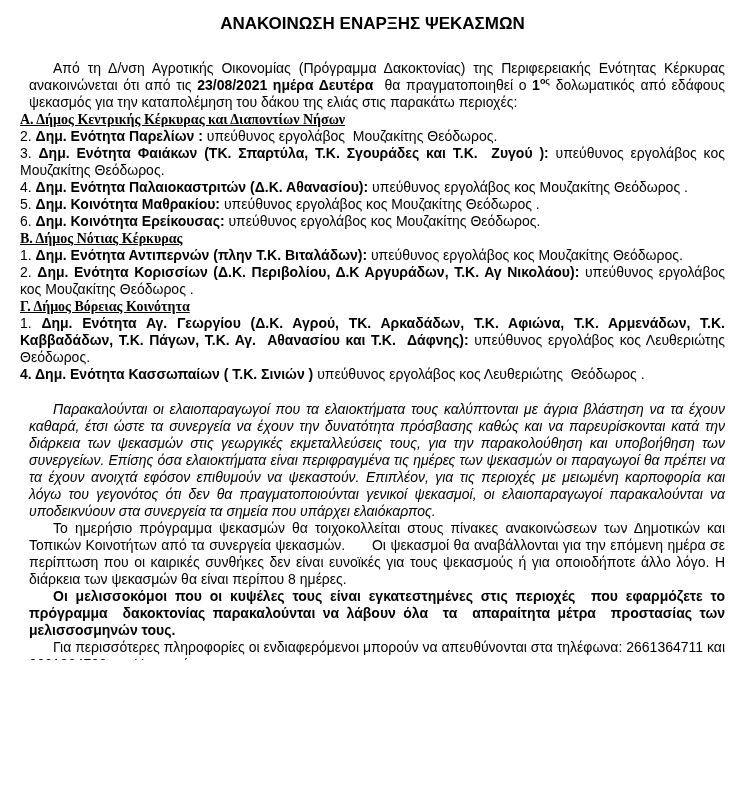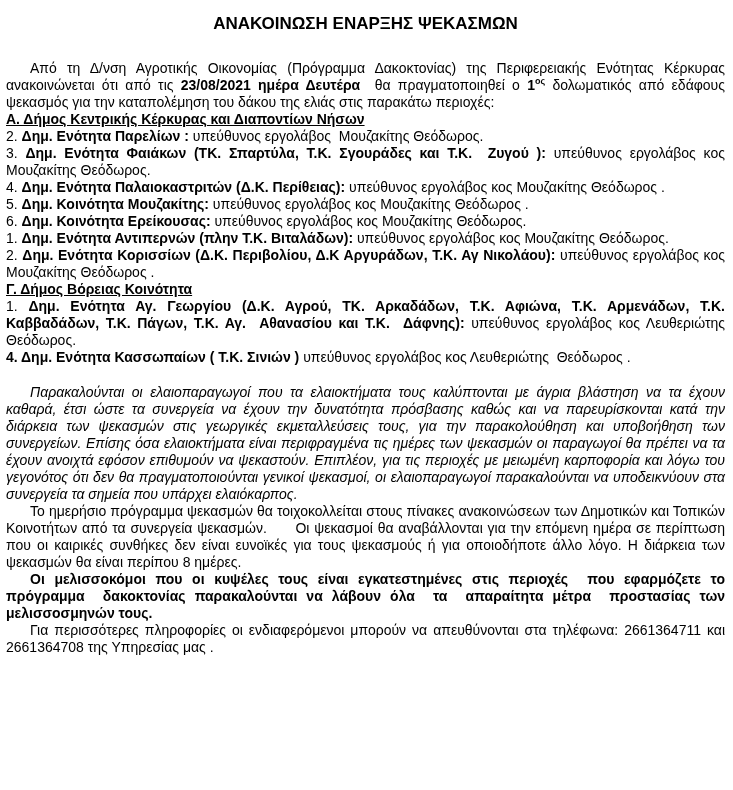--- a/index.html
+++ b/index.html
@@ -1,57 +1,58 @@
 <!DOCTYPE html>
 <html lang="el"><head>
 <meta charset="utf-8">
 <style>
   html, body { margin: 0; padding: 0; background: #ffffff; }
   .page {
     width: 733px;
     height: 660px;
     box-sizing: border-box;
-    padding: 9px 8px 0 6px;
+    padding: 9px 8px 0 20px;
     font-family: "Liberation Sans", sans-serif;
     font-size: 14px;
     line-height: 17px;
     color: #000000;
     background: #ffffff;
     overflow: hidden;
   }
   .title {
     font-size: 17px;
     line-height: 21px;
     font-weight: bold;
     text-align: center;
     margin: 4px 0 26px 0;
   }
   p { margin: 0; text-align: justify; }
-  .ind { text-indent: 24px; }
-  .heading { font-weight: bold; text-decoration: underline; }
+  .ind { text-indent: 24px; margin-left: 9px; }
+  .heading { font-weight: bold; text-decoration: underline; font-family: Liberation Serif, serif; }
   b { font-weight: bold; }
   .gap-top { margin-top: 18px; font-style: italic; }
   sup { font-size: 9px; line-height: 0; vertical-align: super; }
 </style>
 </head>
 <body>
 
 <div class="page">
 
   <div class="title">ΑΝΑΚΟΙΝΩΣΗ ΕΝΑΡΞΗΣ ΨΕΚΑΣΜΩΝ</div>
 
   <p class="ind"><span>Από τη Δ/νση Αγροτικής Οικονομίας (Πρόγραμμα Δακοκτονίας) της Περιφερειακής Ενότητας Κέρκυρας ανακοινώνεται ότι από τις </span><b>23/08/2021 ημέρα Δευτέρα</b><span> &nbsp;θα πραγματοποιηθεί ο </span><b>1</b><sup><b>ος</b></sup><span> δολωματικός από εδάφους ψεκασμός για την καταπολέμηση του δάκου της ελιάς στις παρακάτω περιοχές:</span></p>
 
   <div class="heading">Α. Δήμος Κεντρικής Κέρκυρας και Διαποντίων Νήσων</div>
   <p><span>2. </span><b>Δημ. Ενότητα Παρελίων :</b><span> υπεύθυνος εργολάβος &nbsp;Μουζακίτης Θεόδωρος.</span></p>
   <p><span>3. </span><b>Δημ. Ενότητα Φαιάκων (ΤΚ. Σπαρτύλα, Τ.Κ. Σγουράδες και Τ.Κ. &nbsp;Ζυγού ):</b><span> υπεύθυνος εργολάβος κος Μουζακίτης Θεόδωρος.</span></p>
-  <p><span>4. </span><b>Δημ. Ενότητα Παλαιοκαστριτών (Δ.Κ. Περίθειας):</b><span> υπεύθυνος εργολάβος κος Μουζακίτης Θεόδωρος .</span></p>
-  <p><span>5. </span><b>Δημ. Κοινότητα Μουζακίτης:</b><span> υπεύθυνος εργολάβος κος Μουζακίτης Θεόδωρος .</span></p>
+  <p><span>4. </span><b>Δημ. Ενότητα Παλαιοκαστριτών (Δ.Κ. Αθανασίου):</b><span> υπεύθυνος εργολάβος κος Μουζακίτης Θεόδωρος .</span></p>
+  <p><span>5. </span><b>Δημ. Κοινότητα Μαθρακίου:</b><span> υπεύθυνος εργολάβος κος Μουζακίτης Θεόδωρος .</span></p>
   <p><span>6. </span><b>Δημ. Κοινότητα Ερείκουσας:</b><span> υπεύθυνος εργολάβος κος Μουζακίτης Θεόδωρος.</span></p>
 
+  <div class="heading">Β. Δήμος Νότιας Κέρκυρας</div>
   <p><span>1. </span><b>Δημ. Ενότητα Αντιπερνών (πλην Τ.Κ. Βιταλάδων):</b><span> υπεύθυνος εργολάβος κος Μουζακίτης Θεόδωρος.</span></p>
   <p><span>2. </span><b>Δημ. Ενότητα Κορισσίων (Δ.Κ. Περιβολίου, Δ.Κ Αργυράδων, Τ.Κ. Αγ Νικολάου):</b><span> υπεύθυνος εργολάβος κος Μουζακίτης Θεόδωρος .</span></p>
 
   <div class="heading">Γ. Δήμος Βόρειας Κοινότητα</div>
   <p><span>1. </span><b>Δημ. Ενότητα Αγ. Γεωργίου (Δ.Κ. Αγρού, ΤΚ. Αρκαδάδων, Τ.Κ. Αφιώνα, Τ.Κ. Αρμενάδων, Τ.Κ. Καββαδάδων, Τ.Κ. Πάγων, Τ.Κ. Αγ. &nbsp;Αθανασίου και Τ.Κ. &nbsp;Δάφνης):</b><span> υπεύθυνος εργολάβος κος Λευθεριώτης Θεόδωρος.</span></p>
   <p><b>4. </b><b>Δημ. Ενότητα Κασσωπαίων ( Τ.Κ. Σινιών )</b><span> υπεύθυνος εργολάβος κος Λευθεριώτης &nbsp;Θεόδωρος .</span></p>
 
   <p class="ind gap-top">Παρακαλούνται οι ελαιοπαραγωγοί που τα ελαιοκτήματα τους καλύπτονται με άγρια βλάστηση να τα έχουν καθαρά, έτσι ώστε τα συνεργεία να έχουν την δυνατότητα πρόσβασης καθώς και να παρευρίσκονται κατά την διάρκεια των ψεκασμών στις γεωργικές εκμεταλλεύσεις τους, για την παρακολούθηση και υποβοήθηση των συνεργείων. Επίσης όσα ελαιοκτήματα είναι περιφραγμένα τις ημέρες των ψεκασμών οι παραγωγοί θα πρέπει να τα έχουν ανοιχτά εφόσον επιθυμούν να ψεκαστούν. Επιπλέον, για τις περιοχές με μειωμένη καρποφορία και λόγω του γεγονότος ότι δεν θα πραγματοποιούνται γενικοί ψεκασμοί, οι ελαιοπαραγωγοί παρακαλούνται να υποδεικνύουν στα συνεργεία τα σημεία που υπάρχει ελαιόκαρπος.</p>
   <p class="ind">Το ημερήσιο πρόγραμμα ψεκασμών θα τοιχοκολλείται στους πίνακες ανακοινώσεων των Δημοτικών και Τοπικών Κοινοτήτων από τα συνεργεία ψεκασμών. &nbsp; &nbsp; &nbsp;Οι ψεκασμοί θα αναβάλλονται για την επόμενη ημέρα σε περίπτωση που οι καιρικές συνθήκες δεν είναι ευνοϊκές για τους ψεκασμούς ή για οποιοδήποτε άλλο λόγο. Η διάρκεια των ψεκασμών θα είναι περίπου 8 ημέρες.</p>
   <p class="ind"><b>Οι μελισσοκόμοι που οι κυψέλες τους είναι εγκατεστημένες στις περιοχές &nbsp;που εφαρμόζετε το πρόγραμμα &nbsp;δακοκτονίας παρακαλούνται να λάβουν όλα &nbsp;τα &nbsp;απαραίτητα μέτρα &nbsp;προστασίας των μελισσοσμηνών τους.</b></p>

